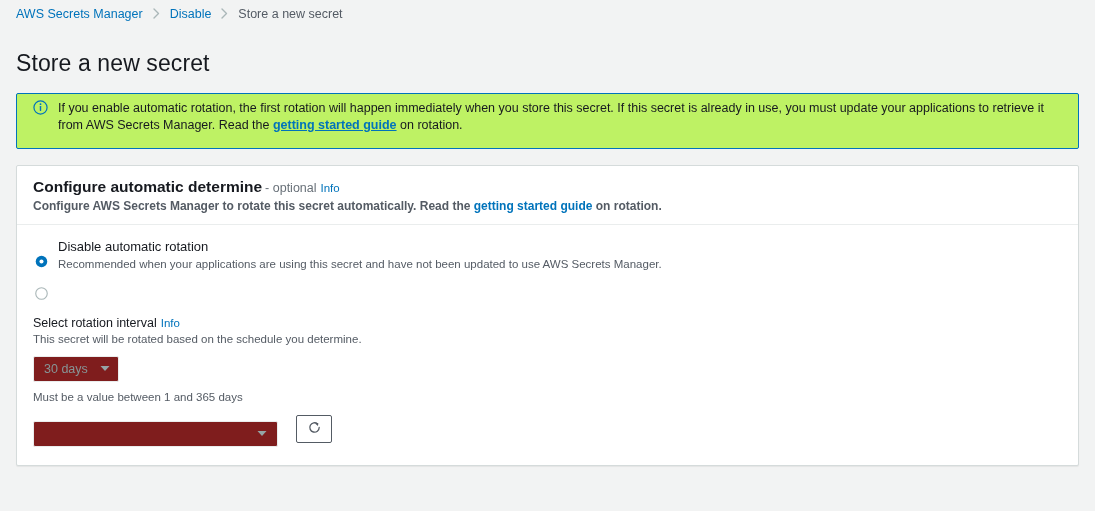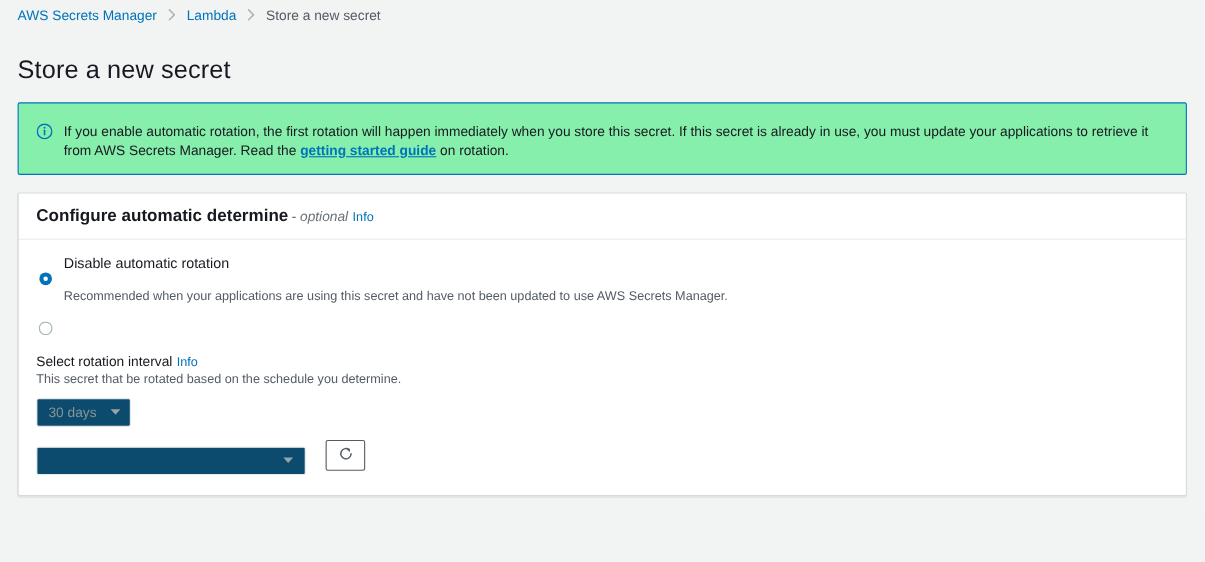--- a/index.html
+++ b/index.html
@@ -30,25 +30,25 @@
 
   
   .page-title {
     font-size: 23px; font-weight: 400; color: #16191f;
     padding: 13px 0 0 16px; letter-spacing: .1px;
   }
 
   
   .alert {
     margin: 6px 16px 0 16px;
-    background: #86efac;
+    background: #bef264;
     border: 1px solid #0073bb;
     border-radius: 2px;
     display: flex;
-    padding: 17px 12px 12px 12px;
+    padding: 5px 12px 12px 12px;
     min-height: 56px;
   }
   .alert-icon { flex: 0 0 auto; margin: 1px 10px 0 4px; }
   .alert-body { font-size: 12.5px; line-height: 17px; color: #16191f; padding-top: 1px; }
   .alert-body a {
     color: #0073bb; font-weight: bold; text-decoration: underline; cursor: pointer;
   }
 
   
   .card {
@@ -56,46 +56,46 @@
     background: #ffffff;
     border: 1px solid #d5dbdb;
     border-radius: 2px;
     box-shadow: 0 1px 1px rgba(0,0,0,.06);
   }
   .card-header {
     padding: 12px 16px 11px 16px;
     border-bottom: 1px solid #eaeded;
   }
   .card-title { font-size: 15.5px; font-weight: bold; color: #16191f; }
-  .optional { font-size: 12.5px; font-style: italic; font-weight: normal; color: #687078; margin-left: 3px; text-align: right; }
+  .optional { font-size: 12.5px; font-weight: normal; color: #687078; margin-left: 3px; text-align: right; }
   .info-link {
     font-size: 11.5px; font-weight: normal; color: #0073bb;
     text-decoration: none; cursor: pointer; margin-left: 4px;
   }
   .card-desc { font-size: 12px; font-weight: bold; color: #545b64; margin-top: 3px; }
   .card-desc a { color: #0073bb; text-decoration: none; cursor: pointer; }
 
   .card-body { padding: 14px 16px 18px 16px; }
 
   
-  .radio-row { display: flex; align-items: center; margin-bottom: 12px; }
+  .radio-row { display: flex; align-items: flex-end; margin-bottom: 12px; }
   .radio-row:last-of-type { margin-bottom: 0; }
   .radio-mark { flex: 0 0 auto; margin: 2px 10px 0 2px; cursor: pointer; }
   .radio-label { font-size: 13px; color: #16191f; line-height: 16px; cursor: pointer; }
-  .radio-sub { font-size: 11.5px; color: #545b64; line-height: 15px; margin-top: 15px; }
+  .radio-sub { font-size: 11.5px; color: #545b64; line-height: 15px; margin-top: 2px; }
 
   
   .field { margin-top: 4px; }
   .field-label { font-size: 12.5px; color: #16191f; font-weight: normal; }
   .field-desc { font-size: 11.5px; color: #545b64; margin-top: 2px; line-height: 15px; }
 
   .select-disabled {
     margin-top: 9px;
     height: 26px;
-    background: #0c4a6e;
+    background: #7f1d1d;
     border: 1px solid #eaeded;
     border-radius: 2px;
     display: inline-flex;
     align-items: center;
     padding: 0 8px 0 10px;
     color: #879596;
     font-size: 12.5px;
     cursor: not-allowed;
     user-select: none;
   }
@@ -121,21 +121,21 @@
 
 <div class="page">
 
   <nav class="breadcrumb">
     <a class="crumb-link">AWS Secrets Manager</a>
     <span class="crumb-sep">
       <svg width="9" height="11" viewBox="0 0 9 11">
           <path d="M2 1 L6.5 5.5 L2 10" stroke="#aab7b8" stroke-width="1.4" fill="none" stroke-linecap="round" stroke-linejoin="round"></path>
         </svg>
     </span>
-    <a class="crumb-link">Lambda</a>
+    <a class="crumb-link">Disable</a>
     <span class="crumb-sep">
       <svg width="9" height="11" viewBox="0 0 9 11">
           <path d="M2 1 L6.5 5.5 L2 10" stroke="#aab7b8" stroke-width="1.4" fill="none" stroke-linecap="round" stroke-linejoin="round"></path>
         </svg>
     </span>
     <span class="crumb-current">Store a new secret</span>
   </nav>
 
   <h1 class="page-title">Store a new secret</h1>
 
@@ -151,20 +151,23 @@
       <span>If you enable automatic rotation, the first rotation will happen immediately when you store this secret. If this secret is already in use, you must update your applications to retrieve it from AWS Secrets Manager. Read the </span><a>getting started guide</a><span> on rotation.</span>
     </div>
   </div>
 
   <section class="card">
 
     <div class="card-header">
       <div class="card-title">
         <span>Configure automatic determine</span><span class="optional">- optional</span><a class="info-link">Info</a>
       </div>
+      <div class="card-desc">
+        <span>Configure AWS Secrets Manager to rotate this secret automatically. Read the </span><a>getting started guide</a><span> on rotation.</span>
+      </div>
     </div>
 
     <div class="card-body">
 
       <div class="radio-row">
         <span class="radio-mark">
           <svg width="13" height="13" viewBox="0 0 14 14">
             <circle cx="7" cy="7" r="6.2" fill="#0073bb"></circle>
             <circle cx="7" cy="7" r="2.2" fill="#ffffff"></circle>
           </svg>
@@ -180,29 +183,30 @@
           <svg width="13" height="13" viewBox="0 0 14 14">
             <circle cx="7" cy="7" r="6.2" fill="#ffffff" stroke="#aab7b8" stroke-width="1.2"></circle>
           </svg>
         </span>
       </div>
 
       <div class="field">
         <div class="field-label">
           <span>Select rotation interval</span><a class="info-link">Info</a>
         </div>
-        <div class="field-desc">This secret that be rotated based on the schedule you determine.</div>
+        <div class="field-desc">This secret will be rotated based on the schedule you determine.</div>
         <div class="select-disabled">
           <span>30 days</span>
           <span class="caret">
             <svg width="10" height="7" viewBox="0 0 10 7">
                 <path d="M0.5 1 L9.5 1 L5 6 Z" fill="#95a5a6"></path>
               </svg>
           </span>
         </div>
+        <div class="hint">Must be a value between 1 and 365 days</div>
       </div>
 
       <div class="field">
         <div class="lambda-row">
           <div class="select-disabled select-wide">
             <span></span>
             <span class="caret">
               <svg width="10" height="7" viewBox="0 0 10 7">
                   <path d="M0.5 1 L9.5 1 L5 6 Z" fill="#95a5a6"></path>
                 </svg>

